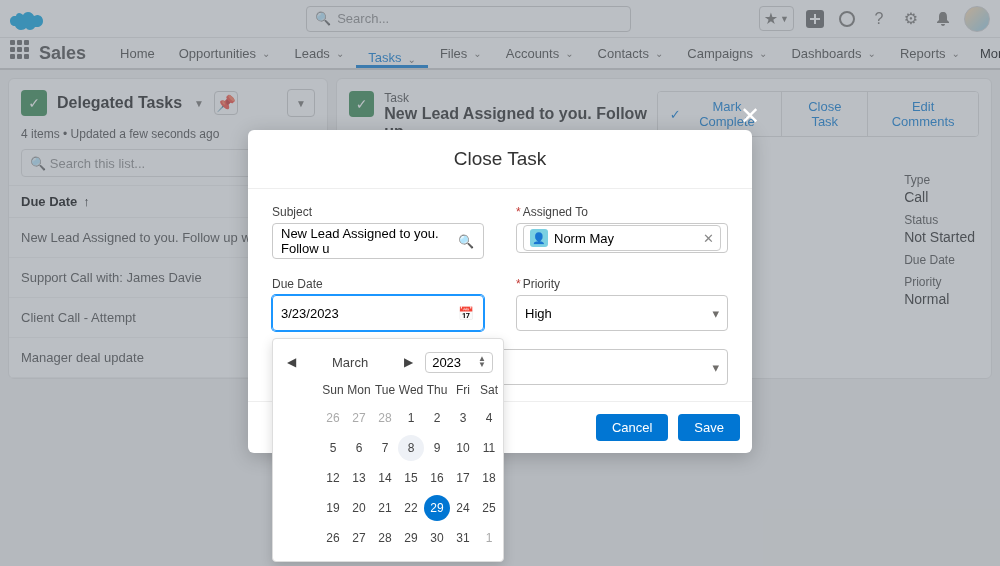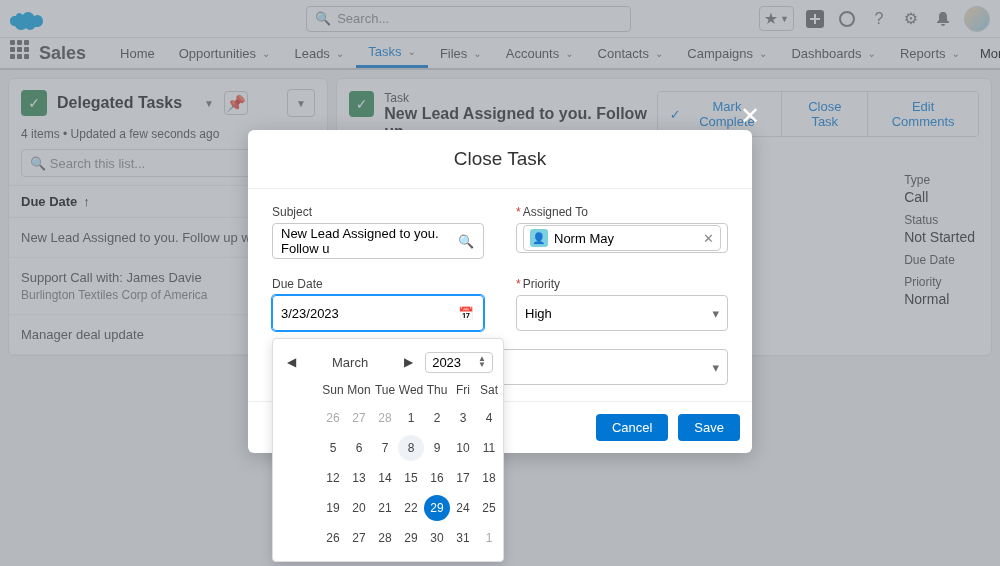--- a/index.html
+++ b/index.html
@@ -15,33 +15,33 @@
 .star-box { border: 1px solid #ccc; border-radius: 4px; padding: 2px 4px; display: flex; align-items: center; gap: 2px; }
 .avatar { width: 26px; height: 26px; border-radius: 50%; background: linear-gradient(135deg,#ffd6a5,#8ecae6); border: 1px solid #ccc; }
 
 
 .nav-bar { height: 32px; background: #fff; border-bottom: 2px solid #ccc; display: flex; align-items: center; padding: 0 10px; }
 .app-launcher { width: 26px; height: 26px; display: grid; grid-template-columns: repeat(3,5px); grid-template-rows: repeat(3,5px); gap: 2px; margin-right: 10px; }
 .app-launcher span { background: #5c5c5c; border-radius: 1px; }
 .app-name { font-size: 18px; font-weight: 600; color: #444; margin-right: 22px; }
 .nav-items { display: flex; height: 100%; }
 .nav-item { display: flex; align-items: center; gap: 6px; padding: 0 12px; font-size: 13px; color: #3e3e3c; cursor: pointer; height: 100%; }
-.nav-item.active { border-bottom: 3px solid #0176d3; color: #0176d3; margin-bottom: -2px; }
+.nav-item.active { border-bottom: 3px solid #0176d3; color: #0176d3; margin-bottom: -2px; align-items: flex-end; }
 .chev { font-size: 10px; color: #706e6b; }
 .nav-more { margin-left: auto; display: flex; align-items: center; gap: 6px; font-size: 13px; padding: 0 8px; }
 
 
 .main { display: flex; padding: 8px; gap: 8px; }
 .left-col { width: 320px; }
 .right-col { flex: 1; }
 
 .panel { background: #fff; border-radius: 6px; border: 1px solid #e5e5e5; }
 .panel-head { display: flex; align-items: center; padding: 10px 12px; gap: 10px; }
 .panel-icon { width: 26px; height: 26px; background: #2e844a; border-radius: 4px; display: flex; align-items: center; justify-content: center; color: #fff; font-size: 14px; }
-.panel-title { font-size: 16px; font-weight: 700; color: #181818; display: flex; align-items: center; gap: 22px; }
+.panel-title { font-size: 16px; font-weight: 700; color: #181818; display: flex; align-items: center; gap: 12px; }
 .pin { border: 1px solid #ccc; border-radius: 4px; width: 24px; height: 24px; display: flex; align-items: center; justify-content: center; }
 .menu-sq { margin-left: auto; border: 1px solid #ccc; border-radius: 4px; width: 28px; height: 28px; display: flex; align-items: center; justify-content: center; }
 
 .meta-line { padding: 0 12px 8px; font-size: 12px; color: #444; }
 .list-search { margin: 0 12px 8px; border: 1px solid #ddd; border-radius: 4px; height: 28px; display: flex; align-items: center; padding: 0 8px; color: #888; font-size: 13px; }
 .col-header { padding: 8px 12px; border-top: 1px solid #eee; border-bottom: 1px solid #eee; font-size: 13px; font-weight: 700; display: flex; align-items: center; gap: 6px; }
 .list-row { padding: 12px; border-bottom: 1px solid #f0f0f0; font-size: 13px; color: #444; }
 .list-row .sub { font-size: 12px; color: #777; margin-top: 3px; }
 
 .right-head { display: flex; align-items: flex-start; padding: 12px; gap: 10px; }
@@ -212,21 +212,23 @@
     <div class="col-header">
       <span>Due Date</span>
         <span>↑</span>
     </div>
     <div id="list-rows">
         <div class="list-row">
           <div>New Lead Assigned to you. Follow up within 2</div>
         </div>
         <div class="list-row">
           <div>Support Call with: James Davie</div>
-          <div class="sub">Burlington Textiles Corp of America</div>
+        </div>
+        <div class="list-row">
+          <div>Client Call - Attempt</div>
         </div>
         <div class="list-row">
           <div>Manager deal update</div>
         </div>
       </div>
   </div>
 
   <div class="right-col panel">
     <div class="right-head">
       <div class="panel-icon">✓</div>

